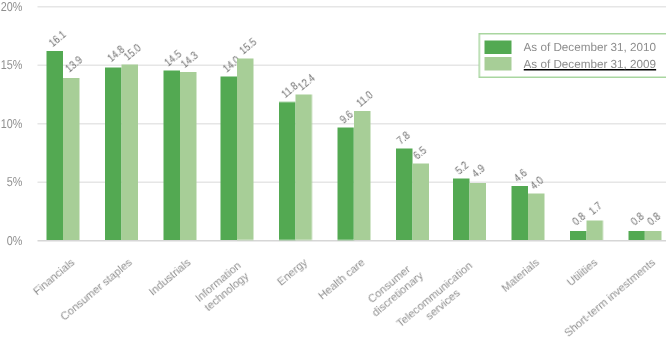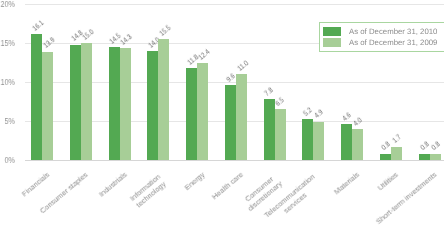--- a/index.html
+++ b/index.html
@@ -126,18 +126,18 @@
       </div>
       <div class="xlabel" style="top: 167.5px; left: 362.494px;">
         <div>Short-term investments</div>
       </div>
     </div>
   <div id="legend" style="left: 319px; top: 22px; width: 130px; height: 30px; border-color: rgb(169, 214, 160); text-align: right;">
       <div class="legrow" style="left: 3px; top: 4px;">
         <div class="swatch" style="background: rgb(83, 169, 82);"></div>
         <div class="legtext">As of December 31, 2010</div>
       </div>
-      <div class="legrow" style="left: 3px; top: 15px;">
+      <div class="legrow" style="left: 3px; top: 15px; text-decoration: underline;">
         <div class="swatch" style="background: rgb(167, 206, 151);"></div>
         <div class="legtext">As of December 31, 2009</div>
       </div>
     </div>
 </div>
 
 </body></html>

